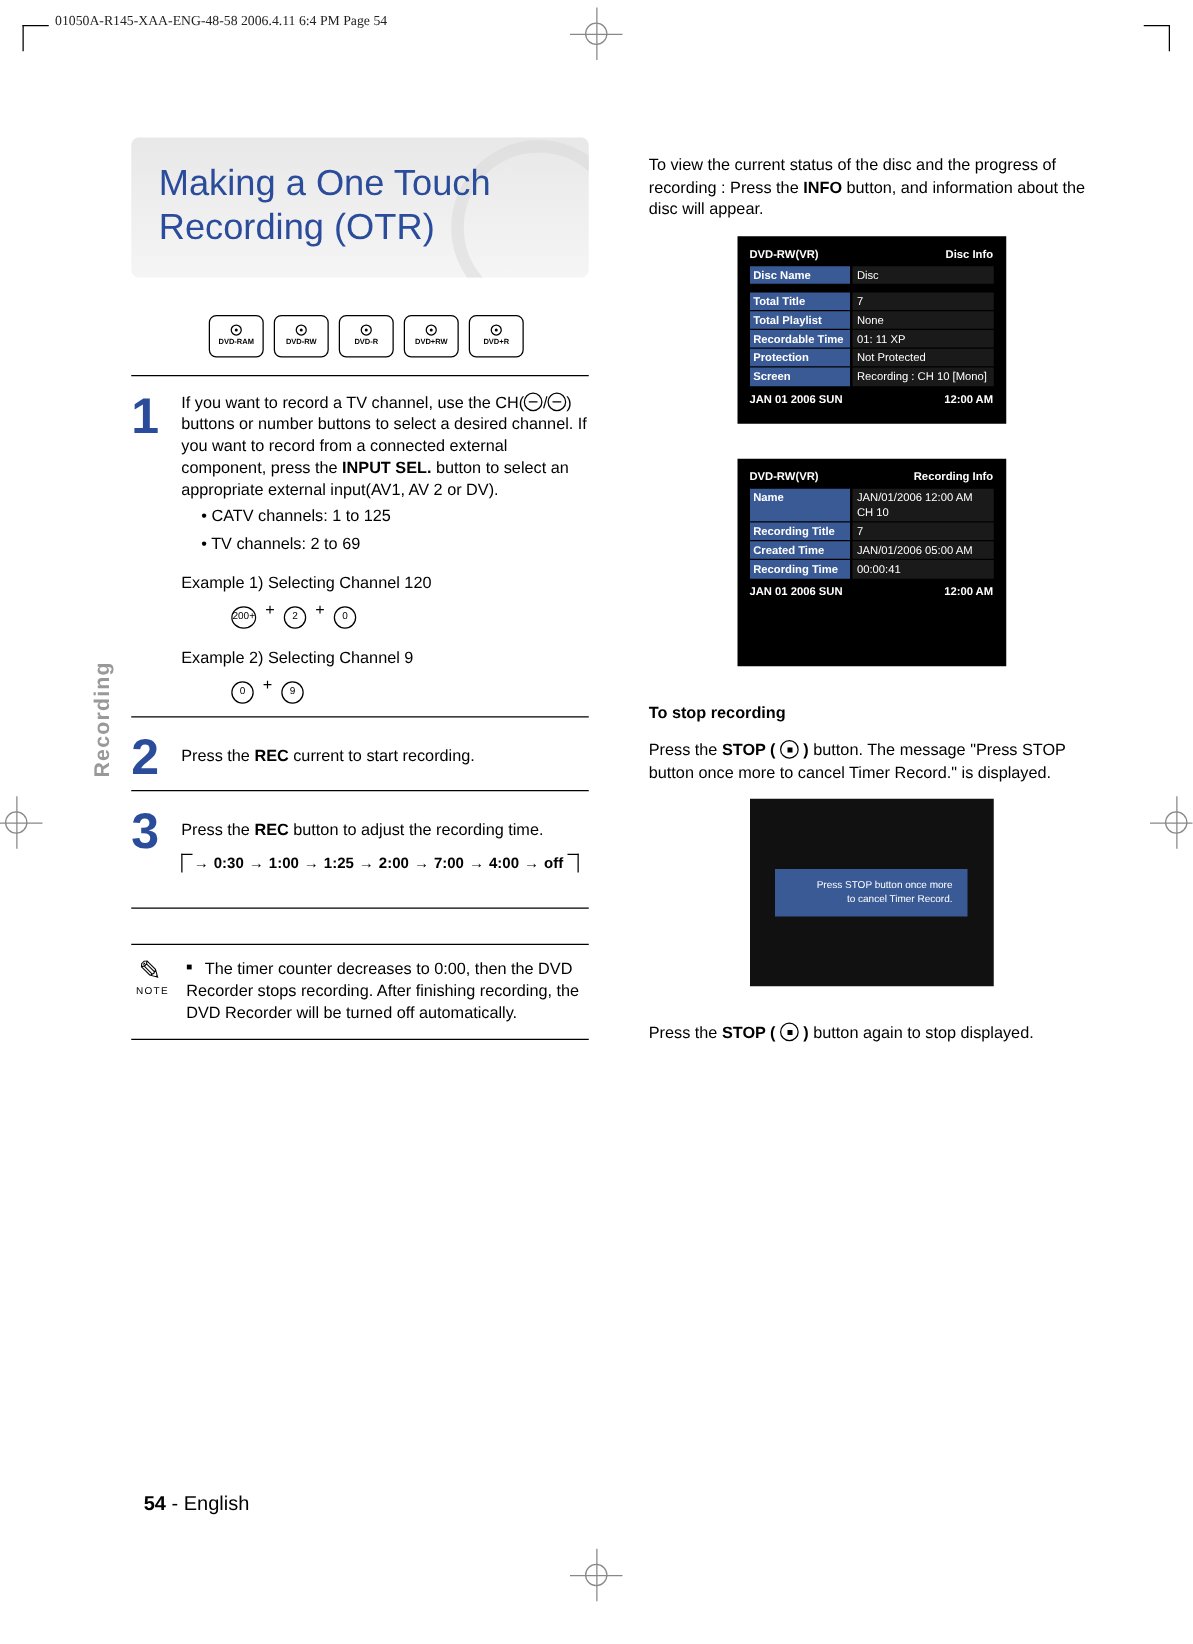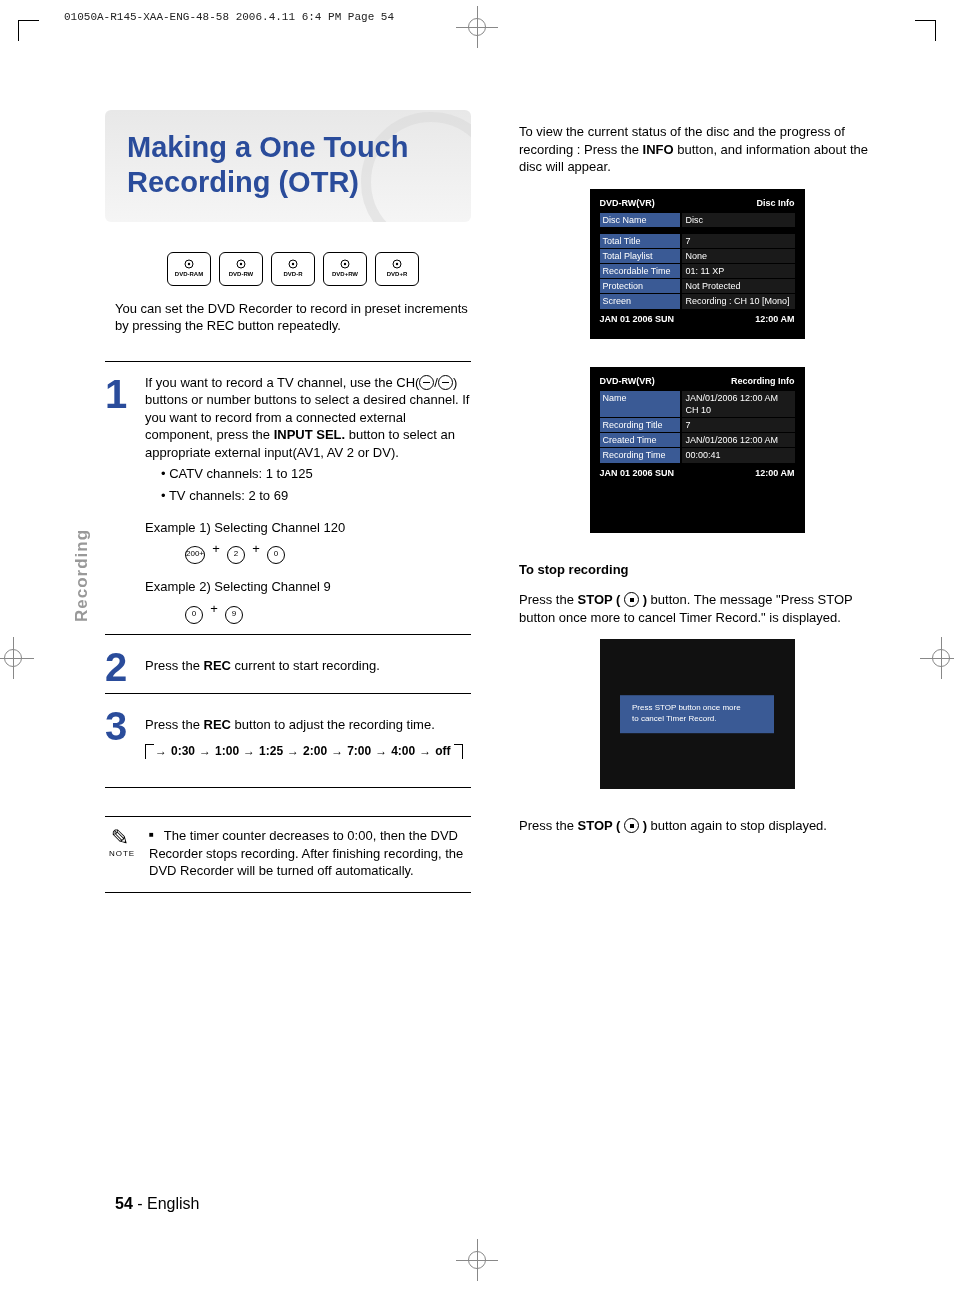--- a/index.html
+++ b/index.html
@@ -10,23 +10,23 @@
     color: #000;
     width: 954px;
     height: 1315px;
     position: relative;
     font-size: 13px;
     line-height: 1.35;
   }
   .header-line {
     position: absolute;
     top: 10px;
-    left: 64px;
+    left: 44px;
     font-size: 11px;
-    font-family: Liberation Mono, monospace;
+    font-family: Liberation Serif, serif;
     color: #222;
   }
   .corner-tl { position: absolute; top: 20px; left: 18px; width: 20px; height: 20px; border-top: 1px solid #000; border-left: 1px solid #000; }
   .corner-tr { position: absolute; top: 20px; right: 18px; width: 20px; height: 20px; border-top: 1px solid #000; border-right: 1px solid #000; }
   .reg-mark { position: absolute; width: 30px; height: 30px; }
   .reg-mark .circ { position:absolute; top:50%; left:50%; transform:translate(-50%,-50%); width:16px; height:16px; border:1px solid #888; border-radius:50%;}
   .reg-mark .h { position:absolute; top:50%; left:-6px; right:-6px; border-top:1px solid #888;}
   .reg-mark .v { position:absolute; left:50%; top:-6px; bottom:-6px; border-left:1px solid #888;}
   .reg-top   { top: 12px; left: 50%; transform: translateX(-50%);}
   .reg-left  { top: 50%; left: -2px; transform: translateY(-50%);}
@@ -55,21 +55,21 @@
     content: "";
     position: absolute;
     right: -30px; bottom: -30px;
     width: 120px; height: 120px;
     border: 10px solid #d8d8d8;
     border-radius: 50%;
     opacity: 0.5;
   }
   .title {
     font-size: 29px;
-    font-weight: bold;
+    font-weight: normal;
     color: #2a4c9b;
     line-height: 1.2;
     position: relative;
     z-index: 1;
   }
   .badges { display:flex; gap:8px; justify-content:center; margin: 6px 0 14px 0; }
   .badge { width:42px; height:32px; border:1px solid #000; border-radius:6px; display:flex; align-items:center; justify-content:center; flex-direction:column;}
   .badge svg { margin-bottom:1px; }
   .badge-label { font-size:6px; font-weight:bold; }
 
@@ -93,24 +93,24 @@
   .note-row { display:flex; gap:10px; margin: 28px 0 0 -10px; border-top:1px solid #000; border-bottom:1px solid #000; padding: 10px 0 12px 0;}
   .note-icon { width: 30px; text-align:center; font-size:22px; line-height:1;}
   .note-lbl { font-size:8px; letter-spacing:1px; }
   .note-bullet { margin-right:10px; font-size:8px; vertical-align:3px;}
 
   .sidecap { position:absolute; left:-44px; top:512px; transform: rotate(-90deg); transform-origin: left top; font-weight:bold; color:#999; letter-spacing:1px; font-size:17px;}
 
   .osd { background:#000; color:#fff; width: 195px; margin: 12px auto 28px auto; padding: 8px 10px 10px 10px; font-size:9px; font-family: Arial, sans-serif; }
   .osd .hdr { display:flex; justify-content:space-between; font-weight:bold; margin-bottom:4px;text-align:center; }
   .osd .row { display:flex; }
-  .osd .k { background:#3a5a95; padding:1px 3px; width: 74px; flex-shrink:0; margin-bottom:1px; font-weight:normal;}
+  .osd .k { background:#3a5a95; padding:1px 3px; width: 74px; flex-shrink:0; margin-bottom:1px; font-weight:bold;}
   .osd .v { background:#1a1a1a; padding:1px 4px; flex:1; margin-left:2px; margin-bottom:1px;}
   .osd.osd-msg { background:#111; padding:0; height:150px; position:relative;}
-  .osd.osd-msg .inner { position:absolute; top:50%; left:50%; transform:translate(-50%,-50%); background:#3a5a95; padding:8px 12px; text-align:left; font-size:8px; width:130px;}
+  .osd.osd-msg .inner { position:absolute; top:50%; left:50%; transform:translate(-50%,-50%); background:#3a5a95; padding:8px 12px; text-align:right; font-size:8px; width:130px;}
 
   .subhead { font-weight:bold; margin: 8px 0 8px 0; }
   .stop-sym { display:inline-block; width:13px; height:13px; border:1px solid #000; border-radius:50%; position:relative; vertical-align:-3px;}
   .stop-sym::after { content:""; position:absolute; top:50%; left:50%; transform:translate(-50%,-50%); width:4px; height:4px; background:#000;}
 
   .ch-sym { display:inline-block; width:13px; height:13px; border:1px solid #000; border-radius:50%; position:relative; vertical-align:-3px;}
   .ch-sym .ln { position:absolute; top:50%; left:3px; right:3px; border-top:1px solid #000;}
 
   .footer { position:absolute; bottom:100px; left:115px; font-size:16px;}
   .footer b { font-weight:bold; }
@@ -184,21 +184,20 @@
           </div>
         <div class="badge">
             <svg width="20" height="10" viewBox="0 0 20 10">
               <circle cx="10" cy="5" r="4" fill="none" stroke="#000"></circle>
               <circle cx="10" cy="5" r="1.2" fill="#000"></circle>
             </svg>
             <div class="badge-label">DVD+R</div>
           </div>
       </div>
 
-      <p class="intro">You can set the DVD Recorder to record in preset increments by pressing the REC button repeatedly.</p>
 
       <div class="step">
         <div class="stepnum">1</div>
         <div class="steptext">
           <span>If you want to record a TV channel, use the CH(</span><span class="ch-sym"><span class="ln"></span></span>/<span class="ch-sym"><span class="ln"></span></span><span>) buttons or number buttons to select a desired channel. If you want to record from a connected external component, press the </span><b>INPUT SEL.</b><span> button to select an appropriate external input(AV1, AV 2 or DV).</span>
           <div class="bulleted">• CATV channels: 1 to 125</div>
           <div class="bulleted">• TV channels: 2 to 69</div>
 
           <div class="subex">
             <div>Example 1) Selecting Channel 120</div>
@@ -315,21 +314,21 @@
         <div class="row">
             <div class="k">Name</div>
             <div class="v">JAN/01/2006 12:00 AM CH 10</div>
           </div>
         <div class="row">
             <div class="k">Recording Title</div>
             <div class="v">7</div>
           </div>
         <div class="row">
             <div class="k">Created Time</div>
-            <div class="v">JAN/01/2006 12:00 AM</div>
+            <div class="v">JAN/01/2006 05:00 AM</div>
           </div>
         <div class="row">
             <div class="k">Recording Time</div>
             <div class="v">00:00:41</div>
           </div>
         <div class="hdr" style="margin-top:3px;">
             <span>JAN 01 2006 SUN</span>
             <span>12:00 AM</span>
           </div>
       </div>

